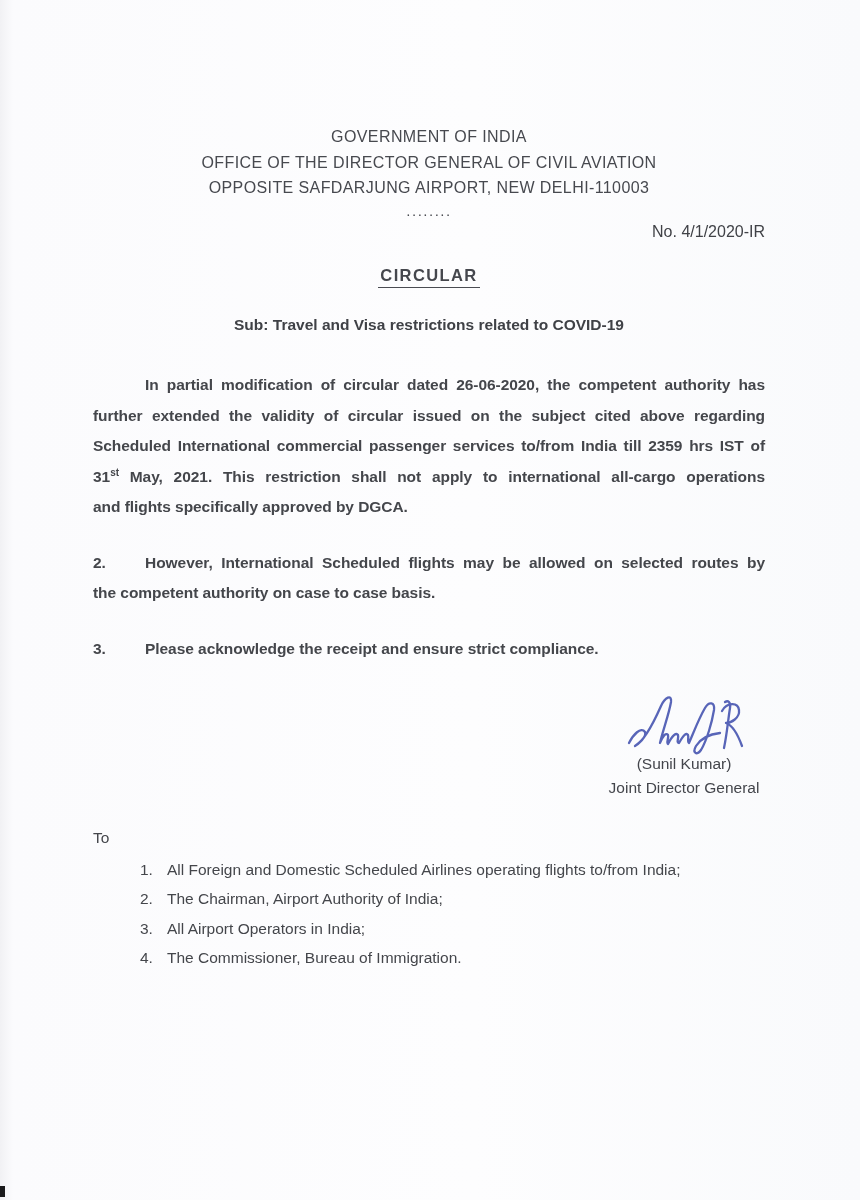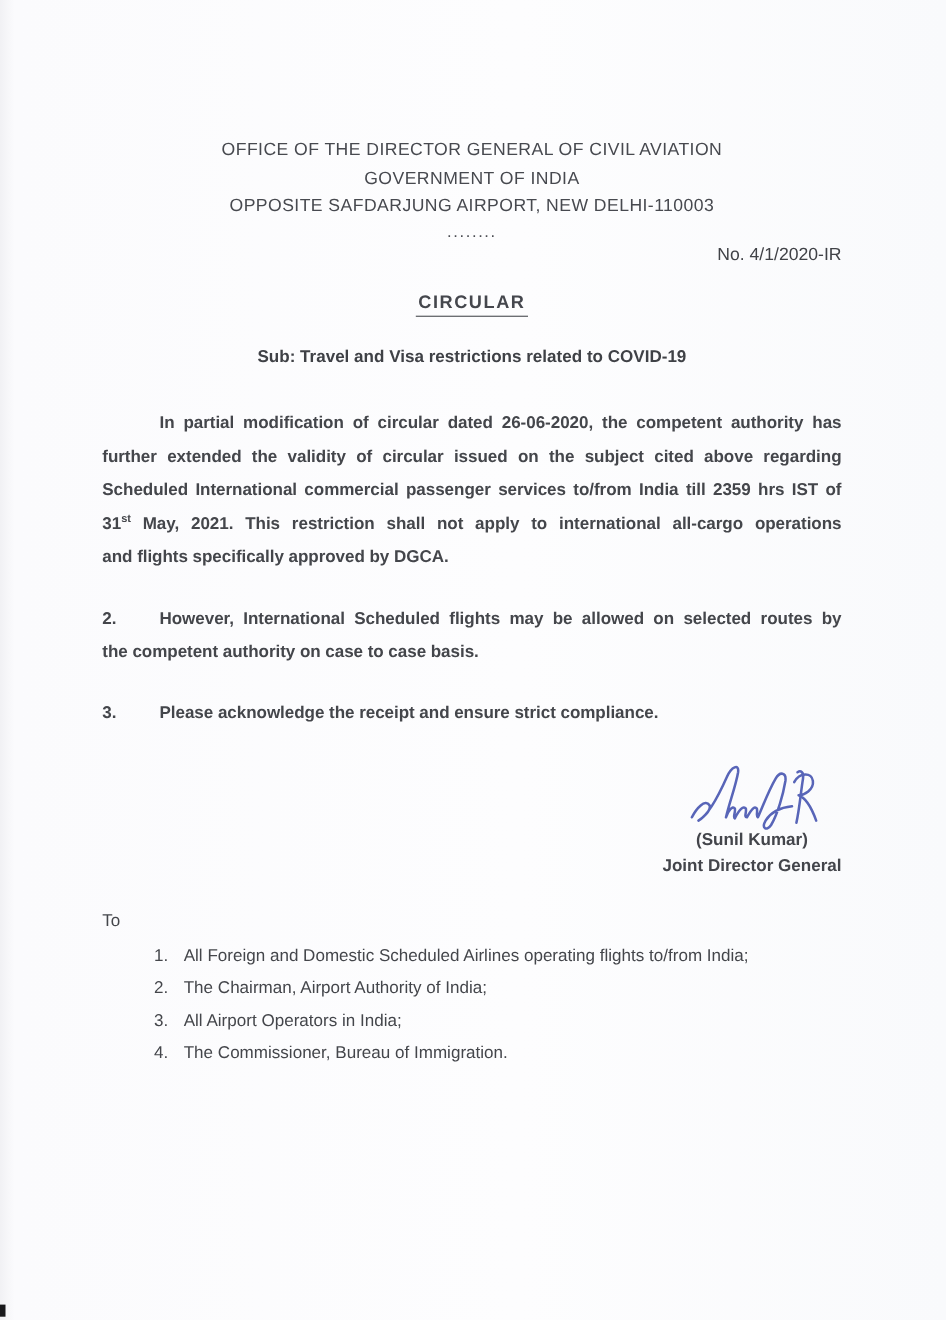--- a/index.html
+++ b/index.html
@@ -40,21 +40,21 @@
   .para-1 { margin-top: 36px; }
   .para-n { margin-top: 25px; }
   .line { min-height: 30.5px; }
   .just { text-align: justify; text-align-last: justify; }
   .lastline { text-align: left; }
   .firstline { text-indent: 52px; }
   .num-tab { display: inline-block; width: 52px; }
   sup { font-size: 10px; vertical-align: super; line-height: 0; }
 
   
-  .sig-row { display: flex; justify-content: flex-end; margin-top: 26px; font-weight: bold; }
+  .sig-row { display: flex; justify-content: flex-end; margin-top: 26px; }
   .sig-block { text-align: center; min-width: 162px; }
   .sig-scribble { display: block; margin: 0 auto -10px auto; }
   .sig-name { font-size: 15.5px; line-height: 23.5px; color: #43454b; }
   .sig-desig { font-size: 15.5px; line-height: 23.5px; color: #43454b; }
 
   
   .dist { margin-top: 26px; font-size: 15.5px; color: #44464b; }
   .dist-label { line-height: 26px; }
   .dist-list { margin-top: 4px; }
   .dist-item { display: flex; padding-left: 47px; line-height: 29.3px; }
@@ -63,22 +63,22 @@
   
   .corner-mark { position: absolute; left: 0; top: 1186px; width: 5px; height: 11px; background: #19191b; }
 </style>
 </head>
 <body>
 
 <div class="page">
   <div class="content">
 
     <div class="letterhead">
+      <div class="lh-line">GOVERNMENT OF INDIA</div>
       <div class="lh-line">OFFICE OF THE DIRECTOR GENERAL OF CIVIL AVIATION</div>
-      <div class="lh-line">GOVERNMENT OF INDIA</div>
       <div class="lh-line">OPPOSITE SAFDARJUNG AIRPORT, NEW DELHI-110003</div>
       <div class="dots">........</div>
     </div>
 
     <div class="ref-block">
       <div>No. 4/1/2020-IR</div>
     </div>
 
     <div class="title-row">
       <span class="title-text">CIRCULAR</span>

